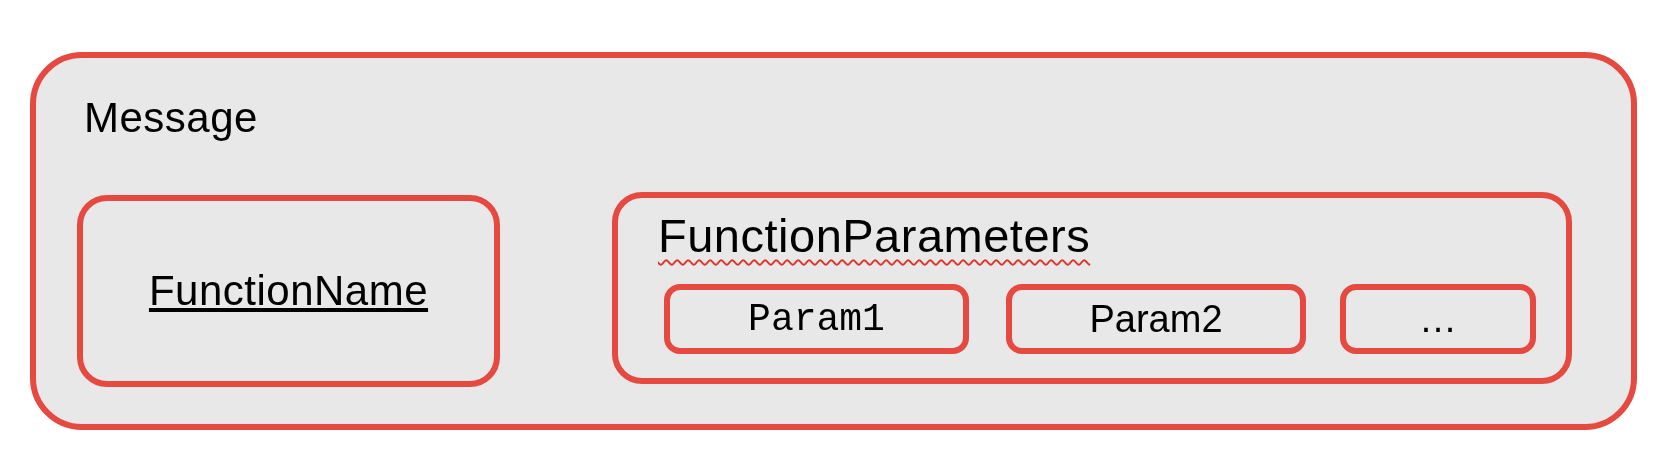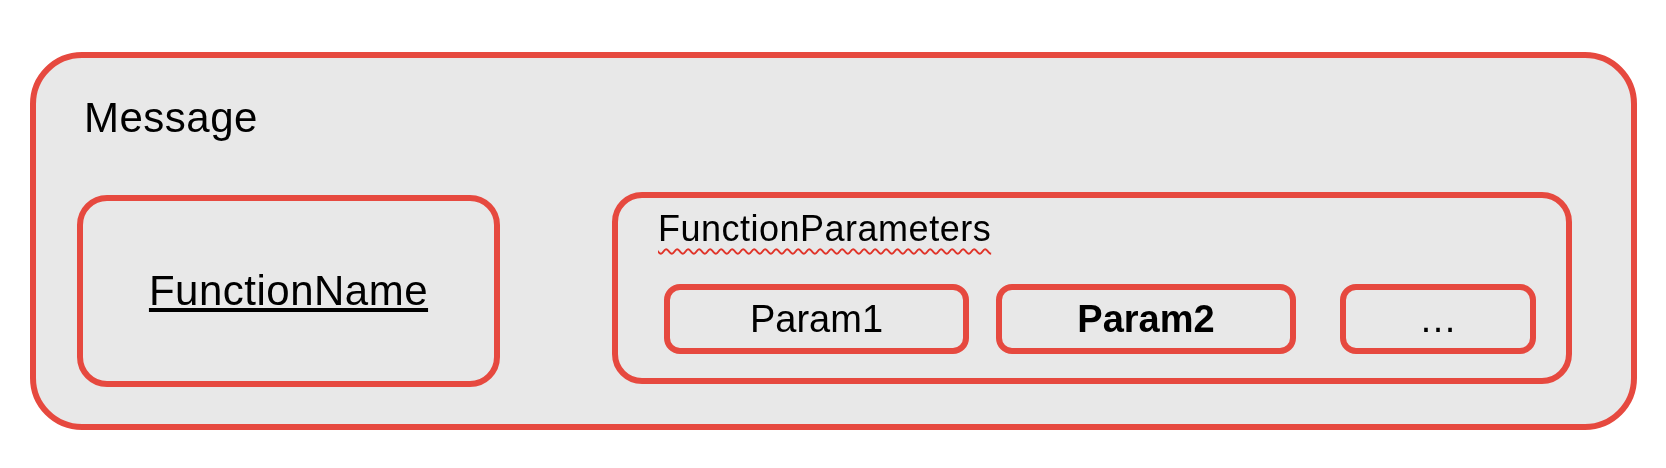--- a/index.html
+++ b/index.html
@@ -65,21 +65,21 @@
     width: 948px;
     height: 180px;
     border: 6px solid #e6493f;
     border-radius: 30px;
     background: #e8e8e8;
   }
   .function-parameters-label {
     position: absolute;
     left: 40px;
     top: 10px;
-    font-size: 36px;
+    font-size: 47px;
     color: #000000;
     letter-spacing: 0.5px;
     text-decoration-line: underline;
     text-decoration-style: wavy;
     text-decoration-color: #e03328;
     text-decoration-thickness: 2px;
     text-underline-offset: 7px;
   }
   .params-row {
     position: absolute;
@@ -92,22 +92,22 @@
     position: absolute;
     top: 0;
     height: 58px;
     border: 6px solid #e6493f;
     border-radius: 16px;
     background: #e8e8e8;
     display: flex;
     align-items: center;
     justify-content: center;
   }
-  .param-box.p1 { left: 46px;  width: 293px; }
-  .param-box.p2 { left: 378px; width: 288px; font-weight: bold; }
+  .param-box.p1 { left: 46px;  width: 293px; font-family: Liberation Mono, monospace; }
+  .param-box.p2 { left: 388px; width: 288px; }
   .param-box.p3 { left: 722px; width: 184px; }
   .param-label {
     font-size: 38px;
     color: #000000;
   }
 </style>
 </head>
 <body>
 
 <div class="canvas">

